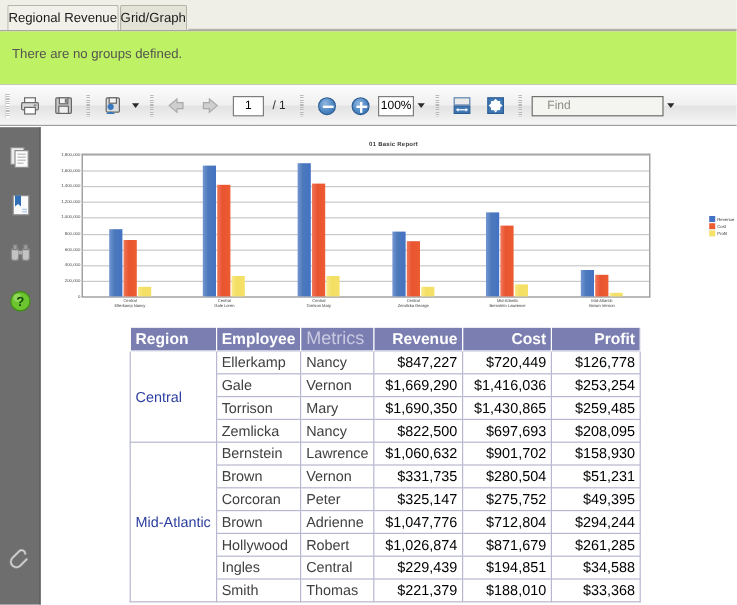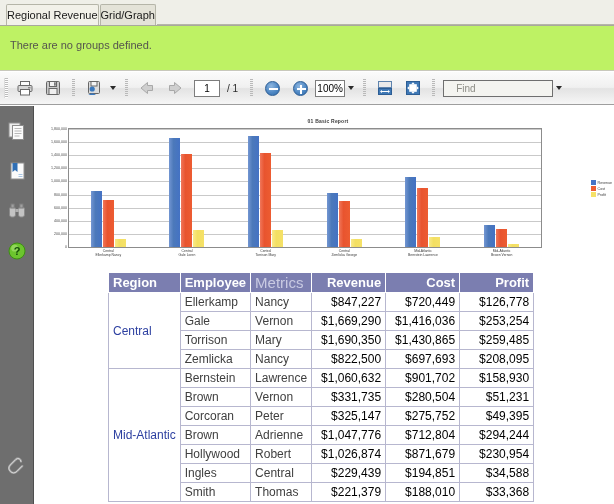--- a/index.html
+++ b/index.html
@@ -569,21 +569,21 @@
             <td class="name w-first">Adrienne</td>
             <td class="num w-num">$1,047,776</td>
             <td class="num w-num">$712,804</td>
             <td class="num w-num">$294,244</td>
           </tr>
           <tr>
             <td class="name w-last">Hollywood</td>
             <td class="name w-first">Robert</td>
             <td class="num w-num">$1,026,874</td>
             <td class="num w-num">$871,679</td>
-            <td class="num w-num">$230,954</td>
+            <td class="num w-num">$261,285</td>
           </tr>
           <tr>
             <td class="name w-last">Ingles</td>
             <td class="name w-first">Central</td>
             <td class="num w-num">$229,439</td>
             <td class="num w-num">$194,851</td>
             <td class="num w-num">$34,588</td>
           </tr>
           <tr>
             <td class="name w-last">Smith</td>

